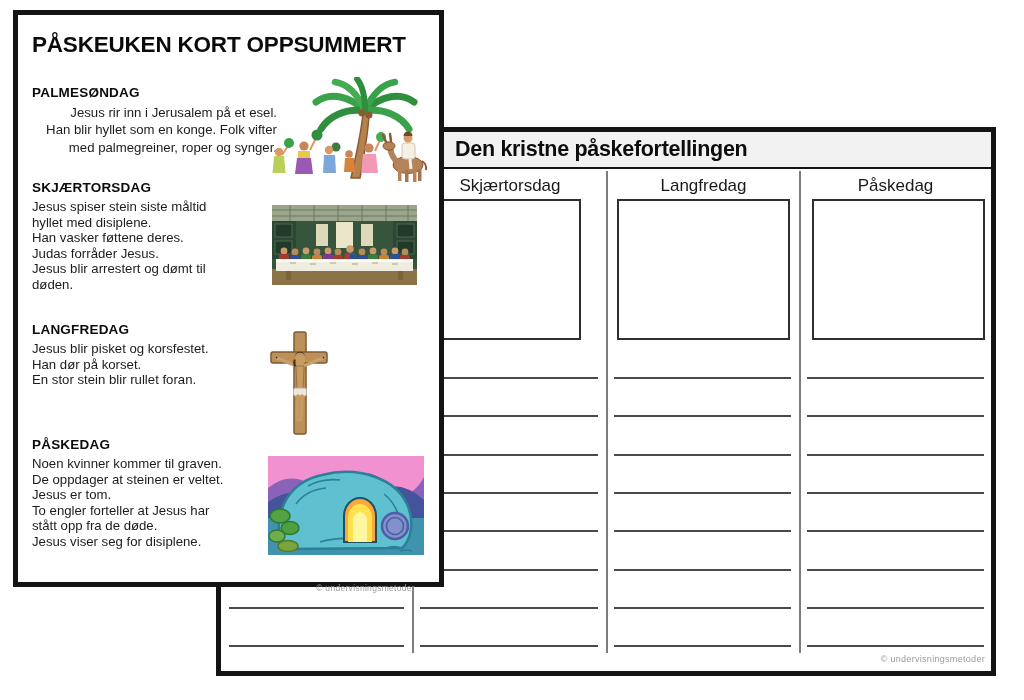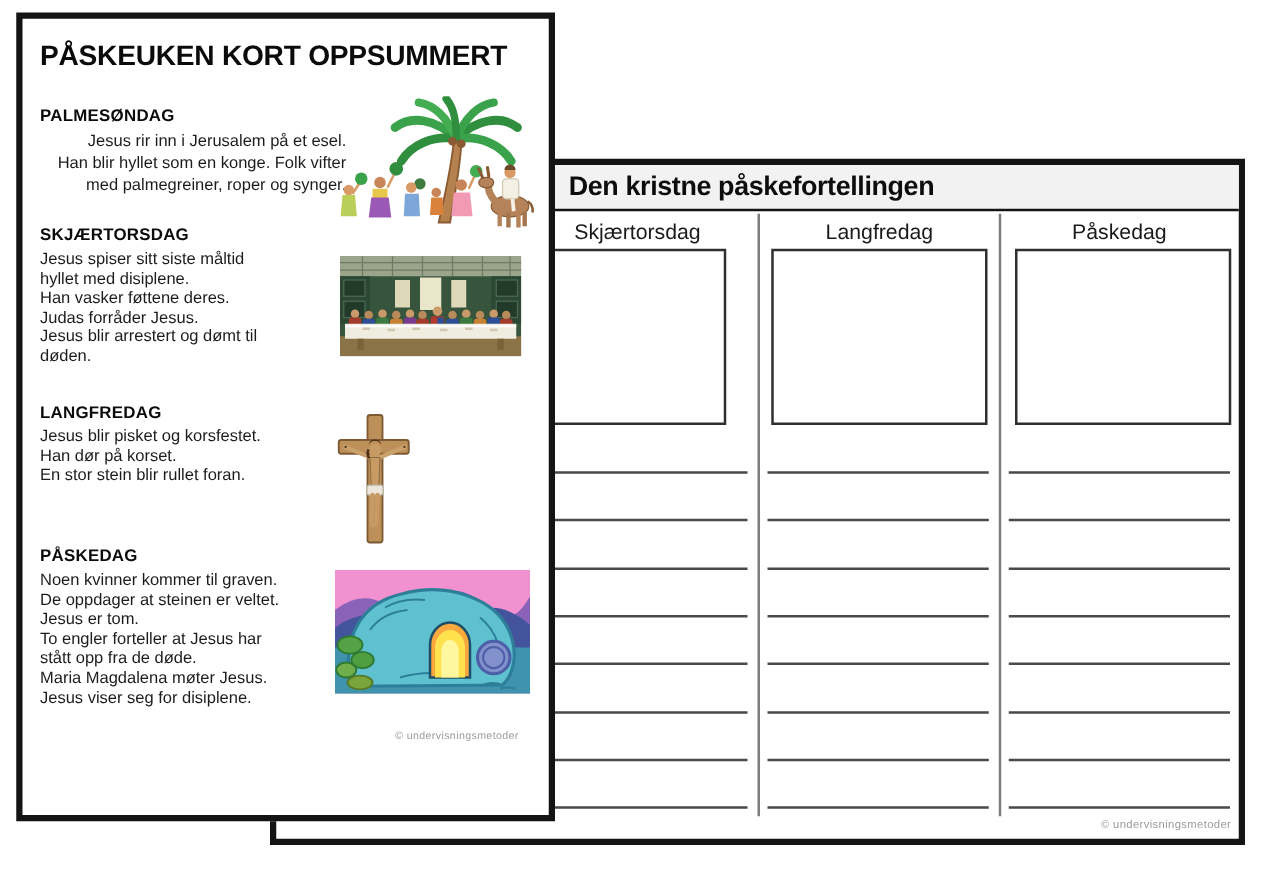--- a/index.html
+++ b/index.html
@@ -23,21 +23,21 @@
   .ws-box { position:absolute; top:67px; height:141px; border:2px solid #2f2f2f; background:#fff; }
   .box-1 { left:12px;  width:173px; }
   .box-2 { left:219px; width:141px; }
   .box-3 { left:396px; width:173px; }
   .box-4 { left:591px; width:173px; }
   .wline { position:absolute; height:2px; background:var(--line-color,#4a4a4a); }
   .ws-credit { position:absolute; right:6px; top:522px; font-size:9px;
                color:var(--credit-color,#9b9b9b); letter-spacing:0.3px; }
 
   
-  .summary { left:13px; top:10px; width:431px; height:647px; }
+  .summary { left:13px; top:10px; width:431px; height:577px; }
   .fp-title { position:absolute; left:14px; top:17px; font-size:22.5px; font-weight:bold;
               letter-spacing:-0.2px; color:#0b0b0b; white-space:nowrap; }
   .fp-section { position:absolute; left:14px; width:245px; color:#1c1c1c; }
   .fp-section h2 { font-size:13.5px; font-weight:bold; letter-spacing:0.2px;
                    color:#0b0b0b; margin-bottom:4px; white-space:nowrap; }
   .fp-section .bl div { font-size:13.2px; line-height:15.6px; white-space:nowrap; }
   .sec-0 { top:70px; }  .sec-0 .bl div { line-height:17.4px;text-align:right; }
   .sec-1 { top:165px; }
   .sec-2 { top:307px; }
   .sec-3 { top:422px; }
@@ -119,21 +119,21 @@
       <div class="bl">
         <div>Jesus rir inn i Jerusalem på et esel.</div>
         <div>Han blir hyllet som en konge. Folk vifter</div>
         <div>med palmegreiner, roper og synger.</div>
       </div>
     </div>
 
     <div class="fp-section sec-1">
       <h2>SKJÆRTORSDAG</h2>
       <div class="bl">
-        <div>Jesus spiser sitt siste måltid</div>
+        <div>Jesus spiser stein siste måltid</div>
         <div>hyllet med disiplene.</div>
         <div>Han vasker føttene deres.</div>
         <div>Judas forråder Jesus.</div>
         <div>Jesus blir arrestert og dømt til</div>
         <div>døden.</div>
       </div>
     </div>
 
     <div class="fp-section sec-2">
       <h2>LANGFREDAG</h2>
@@ -145,21 +145,20 @@
     </div>
 
     <div class="fp-section sec-3">
       <h2>PÅSKEDAG</h2>
       <div class="bl">
         <div>Noen kvinner kommer til graven.</div>
         <div>De oppdager at steinen er veltet.</div>
         <div>Jesus er tom.</div>
         <div>To engler forteller at Jesus har</div>
         <div>stått opp fra de døde.</div>
-        <div>Maria Magdalena møter Jesus.</div>
         <div>Jesus viser seg for disiplene.</div>
       </div>
     </div>
 
     <svg class="fp-illus illus-palm" viewBox="0 0 166 106">
 
       <g>
         <path d="M100,34 C84,18 64,15 51,25" stroke="#3aa24a" stroke-width="7" fill="none" stroke-linecap="round"></path>
         <path d="M100,34 C116,18 136,15 149,25" stroke="#2f8f3e" stroke-width="7" fill="none" stroke-linecap="round"></path>
         <path d="M100,34 C81,31 64,39 56,52" stroke="#2f8f3e" stroke-width="7" fill="none" stroke-linecap="round"></path>

